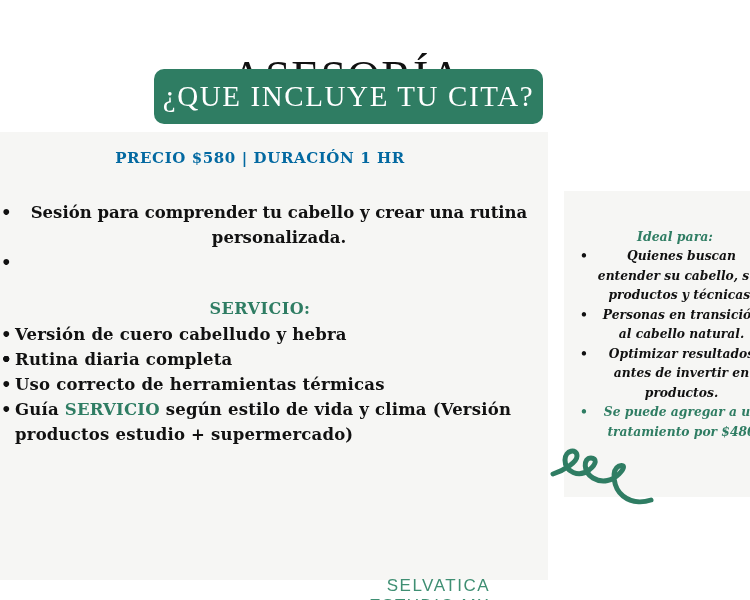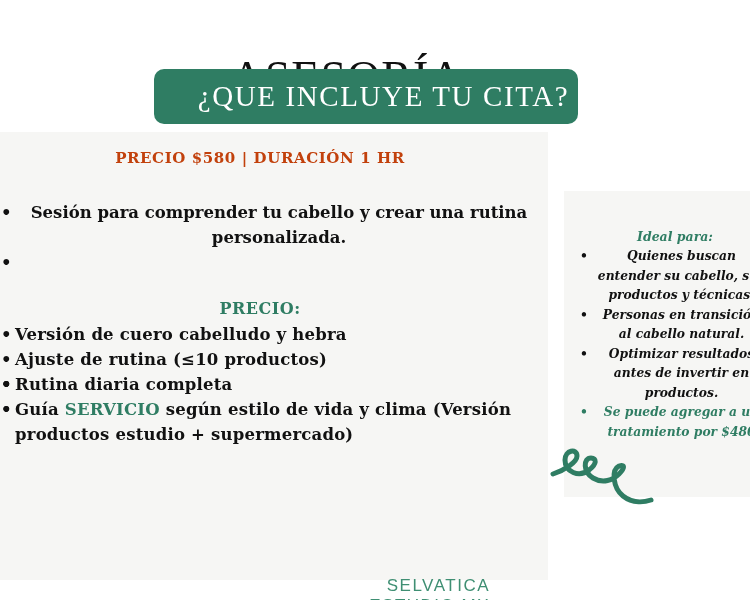--- a/index.html
+++ b/index.html
@@ -15,29 +15,29 @@
       font-size: 46px; line-height: 50px; letter-spacing: 1px;
       color: #111;
       font-weight: normal;
     }
     .pill {
       position: absolute; left: 154px; top: 69px; width: 389px; height: 55px;
       background: #2f7d63; border-radius: 10px;
       display: flex; align-items: center; justify-content: center;
       color: #ffffff;
       font-family: "Liberation Serif", serif;
-      font-size: 29px; letter-spacing: 1.6px; padding-left: 35px;
+      font-size: 29px; letter-spacing: 1.6px;
     }
     .panel-left {
       position: absolute; left: 0; top: 132px; width: 548px; height: 448px;
       background: #f6f6f4;
     }
     .price {
       position: absolute; left: 0; width: 520px; top: 149px;
-      text-align: center; color: #c2410c;
+      text-align: center; color: #0369a1;
       font-size: 15px; font-weight: bold; letter-spacing: 0.6px;
     }
     .intro {
       position: absolute; left: 0; top: 200px; width: 548px;
       font-size: 16.5px; font-weight: bold; line-height: 25px;
     }
     .intro .row { position: relative; padding-left: 20px; padding-right: 10px; text-align: center; }
     .intro .bul { position: absolute; left: 1px; top: 0; }
     .green { color: #2f7d63; }
     .dark { color: #111; }
@@ -94,43 +94,43 @@
 <div class="intro">
   <div class="row dark">
     <span class="bul dark">•</span>
     <span>Sesión para comprender tu cabello y crear una rutina personalizada.</span>
   </div>
   <div class="row green">
     <span class="bul dark">•</span>
   </div>
 </div>
 
-<div class="incluye-h">PRECIO:</div>
+<div class="incluye-h">SERVICIO:</div>
 
 <div class="incl-list">
   <div class="row">
     <span class="bul">•</span>
     <span>Versión de cuero cabelludo y hebra</span>
   </div>
   <div class="row">
     <span class="bul">•</span>
-    <span>Ajuste de rutina (≤10 productos)</span>
   </div>
   <div class="row">
     <span class="bul">•</span>
   </div>
   <div class="row">
     <span class="bul">•</span>
   </div>
   <div class="row">
     <span class="bul">•</span>
     <span>Rutina diaria completa</span>
   </div>
   <div class="row">
     <span class="bul">•</span>
+    <span>Uso correcto de herramientas térmicas</span>
   </div>
   <div class="row">
     <span class="bul">•</span>
     <span>Guía </span><span class="green">SERVICIO</span><span> según estilo de vida y clima (Versión productos estudio + supermercado)</span>
   </div>
 </div>
 
 <div class="footer">SELVATICA ESTUDIO MX</div>
 
 <div class="panel-right"></div>

